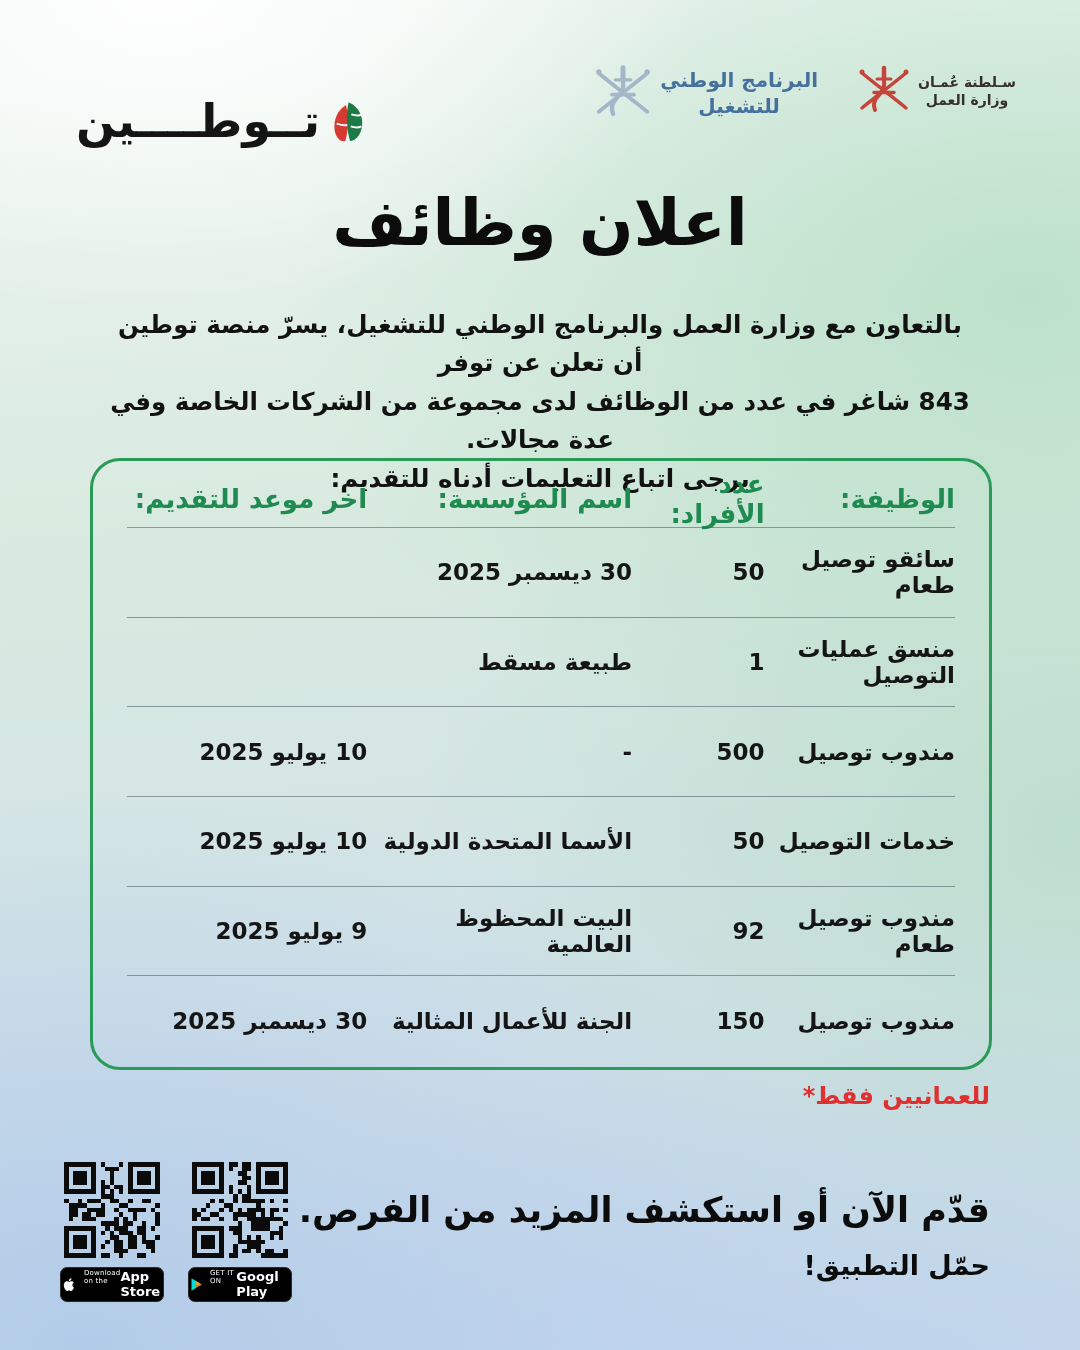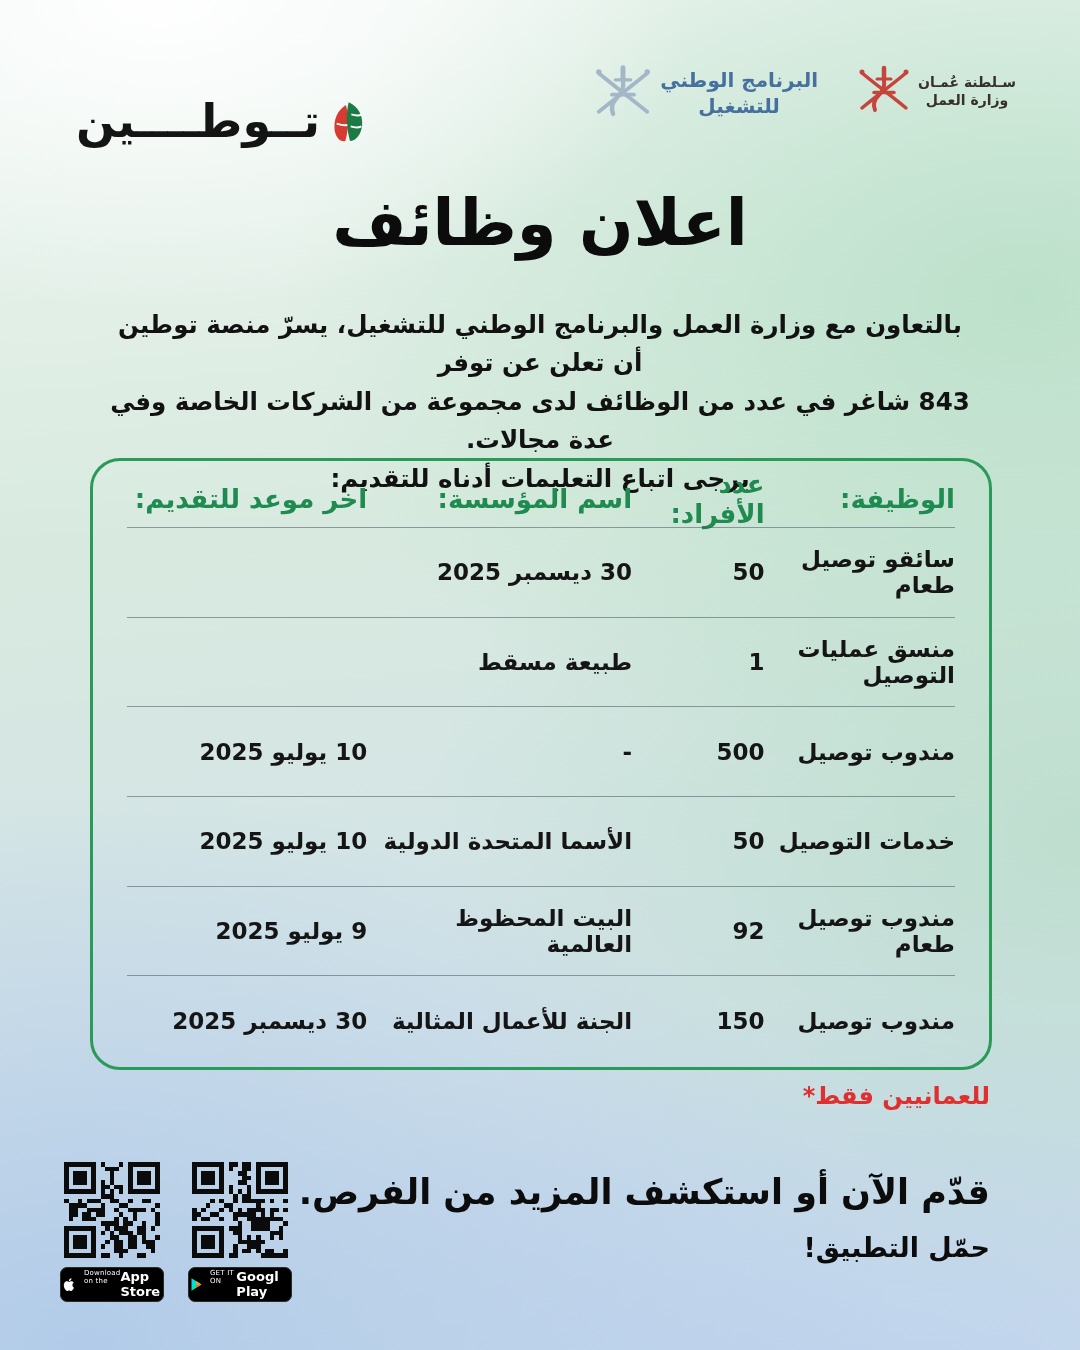--- a/index.html
+++ b/index.html
@@ -40,21 +40,21 @@
               padding:8px 34px 2px;display:flex;flex-direction:column;}
   .t-header,.t-row{display:grid;grid-template-columns:23% 16% 32% 29%;align-items:center;}
   .t-header{height:58px;color:#1f8b50;font-weight:bold;font-size:26px;}
   .t-row{flex:1;border-top:1.5px solid rgba(72,88,98,.55);font-weight:bold;font-size:23px;color:#151515;}
   .col-job{text-align:start;}
   .col-count,.col-company,.col-deadline{}
   
   .note{position:absolute;right:90px;top:1082px;direction:rtl;color:#e02f2f;
         font-weight:bold;font-size:24px;}
   .cta{position:absolute;right:90px;top:1172px;direction:rtl;text-align:right;color:#0c0c0c;}
-  .cta-line1{font-size:35px;font-weight:bold;}
+  .cta-line1{font-size:35px;font-weight:bold;margin-top:18px;}
   .cta-line2{font-size:27px;font-weight:bold;margin-top:20px;}
   
   .qr-row{position:absolute;left:60px;top:1162px;display:flex;gap:24px;}
   .qr-block{display:flex;flex-direction:column;align-items:center;gap:9px;}
   .qr{width:96px;height:96px;}
   .qr svg{width:100%;height:100%;display:block;}
   .badge{width:102px;height:33px;background:#000;border-radius:7px;border:1px solid #2a2a2a;
          display:flex;align-items:center;justify-content:center;gap:6px;color:#fff;cursor:pointer;}
   .badge-icon svg{display:block;}
   .badge-text{display:flex;flex-direction:row;line-height:1.1;text-align:left;}

